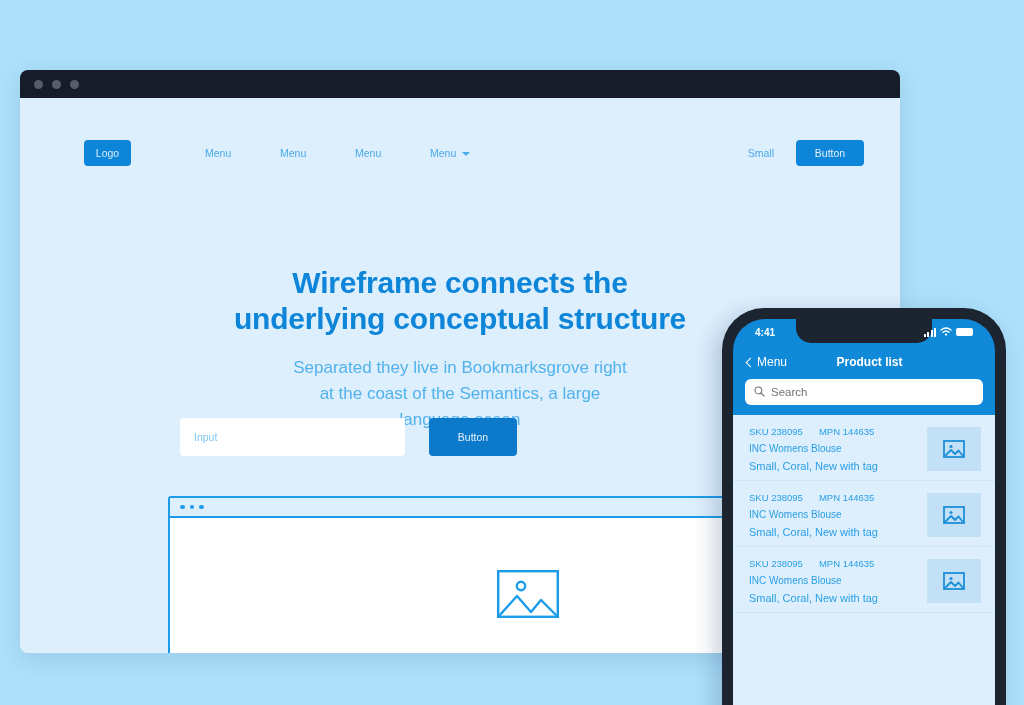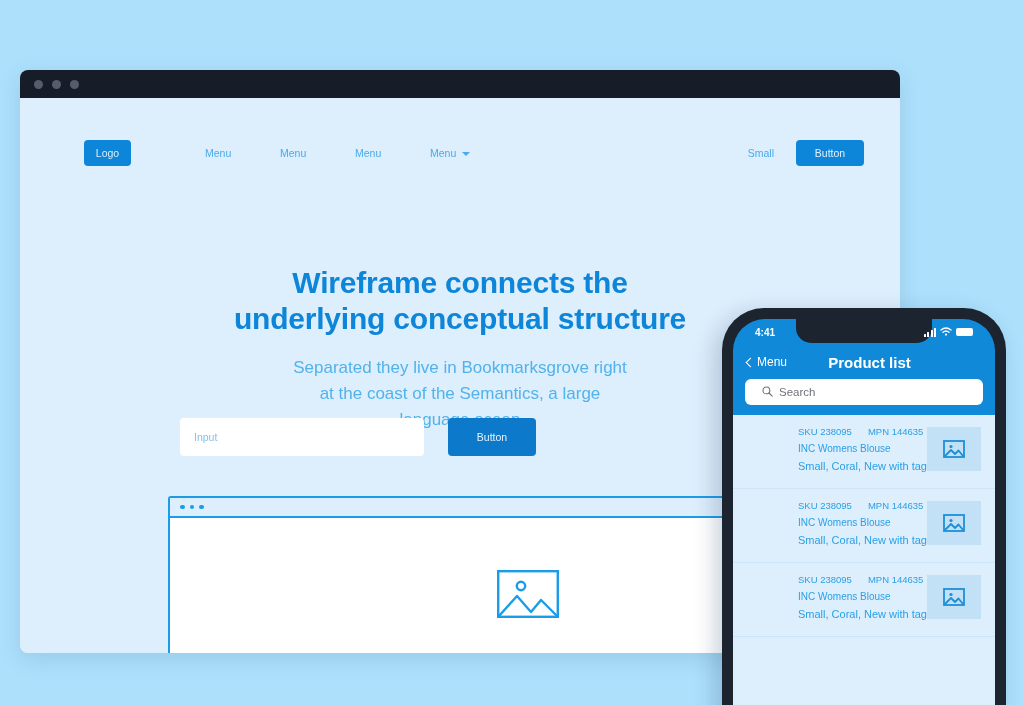--- a/index.html
+++ b/index.html
@@ -116,21 +116,21 @@
   
   .input-row {
     position: absolute;
     left: 160px;
     top: 320px;
     display: flex;
     gap: 24px;
     align-items: center;
   }
   .field {
-    width: 244px; height: 38px;
+    width: 225px; height: 38px;
     background: #ffffff;
     border-radius: 4px;
     display: flex;
     align-items: center;
     padding: 0 14px;
     color: #7cc5ef;
     font-size: 10.5px;
     position: relative;
     cursor: text;
   }
@@ -243,45 +243,45 @@
     width: 7px; height: 7px;
     border-left: 1.8px solid #fff;
     border-bottom: 1.8px solid #fff;
     transform: rotate(45deg);
   }
   .phone-title {
     position: absolute;
     left: 11px; right: 0;
     text-align: center;
     color: #fff;
-    font-size: 15px;
+    font-size: 12px;
     font-weight: bold;
     pointer-events: none;
   }
 
   .search-wrap { padding: 0 12px 10px 12px; }
   .search-box {
     height: 26px;
     background: #fff;
     border-radius: 6px;
     display: flex;
     align-items: center;
     gap: 6px;
-    padding: 0 17px;
+    padding: 0 9px;
     color: #6e7278;
     font-size: 11.5px;
     cursor: text;
   }
 
   .product-list { background: #ddeefc; height: 100%; }
   .product-row {
     display: flex;
     align-items: center;
-    justify-content: flex-end;
-    padding: 11px 14px 16px 16px;
+    justify-content: space-between;
+    padding: 11px 14px 8px 16px;
     border-bottom: 1px solid #cfe6f8;
   }
   .product-info { display: flex; flex-direction: column; gap: 6px; }
   .product-codes { display: flex; gap: 16px; }
   .product-text { color: #2aa0e6; font-size: 9.5px; }
   .product-name { color: #2aa0e6; font-size: 10px; }
   .product-attrs { color: #2aa0e6; font-size: 11px; }
   .thumb {
     width: 54px; height: 44px;
     background: #c2e0f6;

